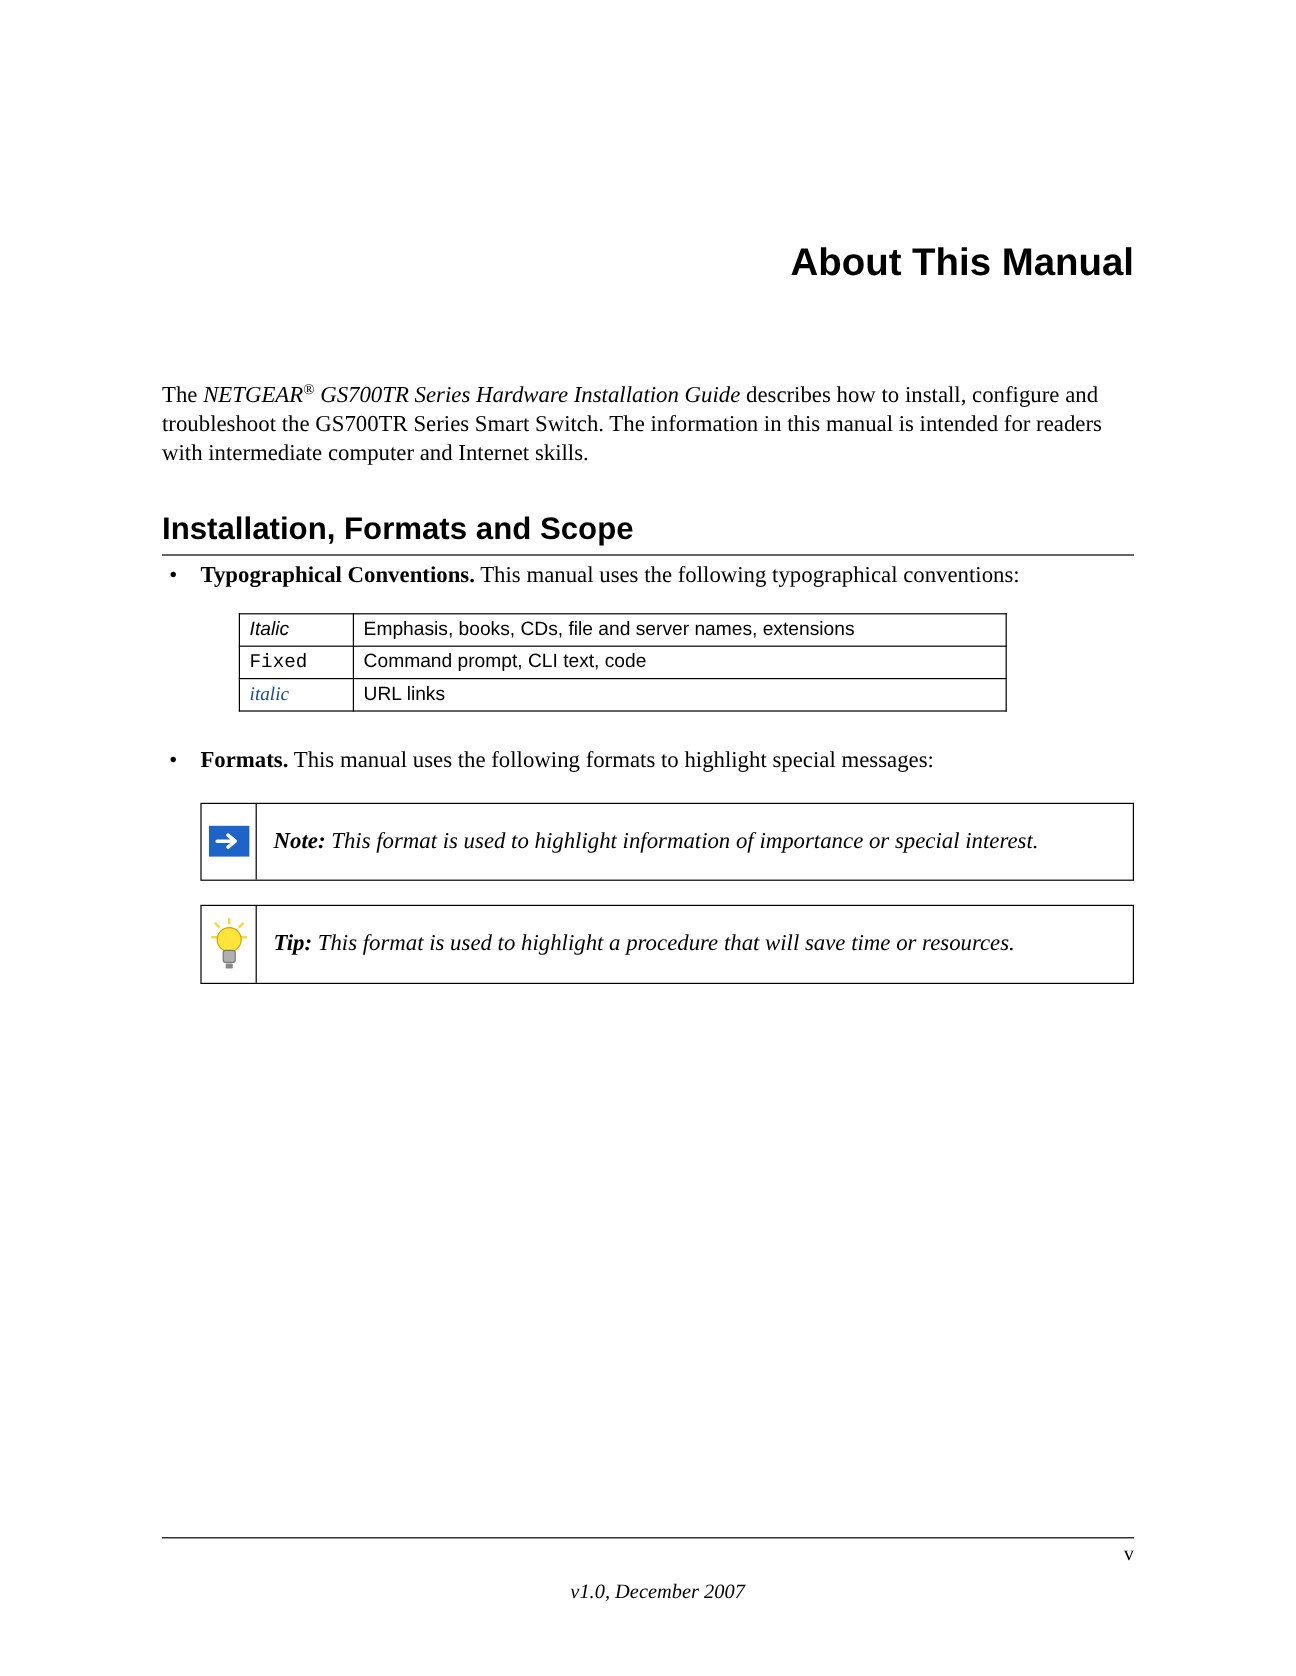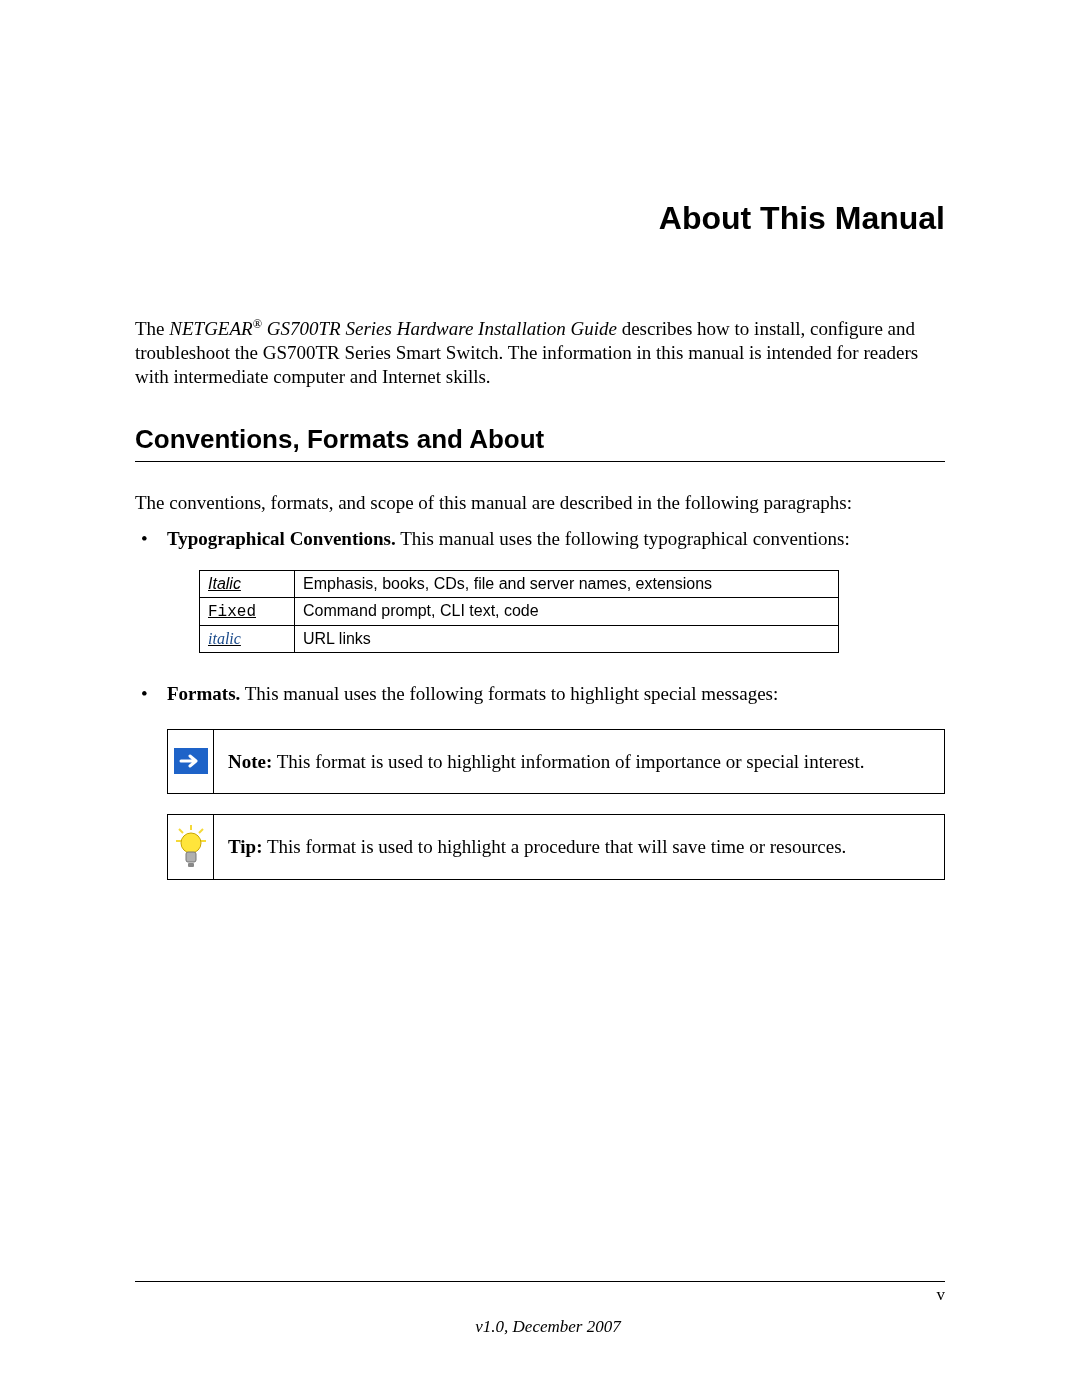--- a/index.html
+++ b/index.html
@@ -65,21 +65,21 @@
     margin: 20px 0 0 32px;
     width: 640px;
     font-family: Arial, Helvetica, sans-serif;
     font-size: 16px;
   }
   table.conv td {
     border: 1px solid #000;
     padding: 4px 8px;
     vertical-align: middle;
   }
-  table.conv td.labelcell { width: 78px; text-decoration: underline; }
+  table.conv td.labelcell { width: 78px; }
   .italic-label { font-style: italic; }
   .bold-label { font-weight: bold; }
   .fixed-label { font-family: "Courier New", Courier, monospace; }
   .link-label {
     font-family: "Times New Roman", Times, serif;
     font-style: italic;
     color: #1a4a8a;
   }
   .callout-block {
     margin: 24px 0 0 0;
@@ -99,21 +99,21 @@
     box-sizing: border-box;
   }
   .callout .textbox {
     flex: 1;
     padding: 20px 14px;
     font-size: 19px;
     line-height: 1.25;
     display: flex;
     align-items: center;
   }
-  .callout .textbox .inner { width: 100%; }
+  .callout .textbox .inner { width: 100%; font-style: italic; }
   .footer-rule {
     position: absolute;
     left: 135px; right: 135px;
     bottom: 115px;
     border-top: 1px solid #000;
   }
   .pageno {
     position: absolute;
     right: 135px;
     bottom: 92px;
@@ -134,23 +134,22 @@
 <body>
 
 <div class="page">
 
   <h1 class="title">About This Manual</h1>
 
   <p class="intro">
     <span>The </span><em><span>NETGEAR</span></em><sup>®</sup><em><span> GS700TR Series Hardware Installation Guide</span></em><span> describes how to install, configure and troubleshoot the GS700TR Series Smart Switch. The information in this manual is intended for readers with intermediate computer and Internet skills.</span>
   </p>
 
-  <h2 class="section">Conventions, Formats and About</h2>
-
-  <p class="sectionlead">The conventions, formats, and scope of this manual are described in the following paragraphs:</p>
+  <h2 class="section">Installation, Formats and Scope</h2>
+
 
   <ul class="bullets">
     <li>
       <strong>Typographical Conventions.</strong><span> This manual uses the following typographical conventions:</span>
 
       <table class="conv">
         <tbody>
             <tr>
           <td class="labelcell"><span class="italic-label">Italic</span></td>
           <td>Emphasis, books, CDs, file and server names, extensions</td>

